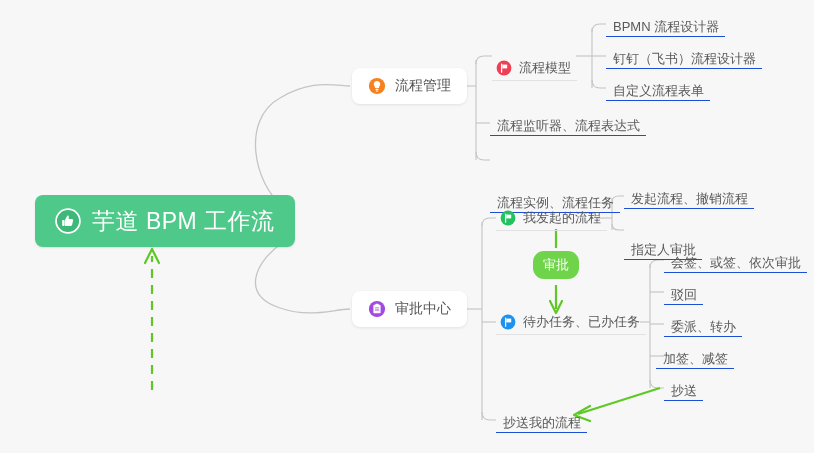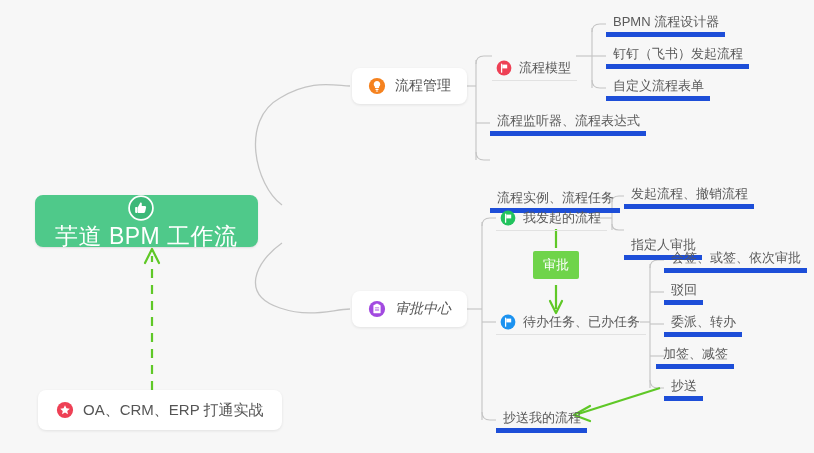--- a/index.html
+++ b/index.html
@@ -37,21 +37,20 @@
     align-items: center;
   }
 
   
   .root-node {
     background: #4fc98a;
     border-radius: 8px;
     padding: 0 20px;
     height: 52px;
     box-shadow: 0 1px 2px rgba(0,0,0,.10);
-    flex-direction: column;
   }
   .root-label {
     color: #ffffff;
     font-size: 23px;
     letter-spacing: .5px;
   }
 
   
   .card-node {
     background: #ffffff;
@@ -69,39 +68,39 @@
     padding: 0 18px;
   }
   .card-node.big .card-label {
     font-size: 15px;
   }
 
   
   .text-node {
     height: 26px;
     padding: 0 6px 0 7px;
-    border-bottom: 5px solid #1d4ed8;
-    align-items: center;
+    border-bottom: 1px solid #1d4ed8;
+    align-items: flex-end;
   }
   .text-label {
     color: #5a5a5a;
     font-size: 13px;
   }
 
   
   .icon-node {
     height: 26px;
     padding: 0 6px 0 4px;
     border-bottom: 1px solid #e2e2e2;
   }
 
   
   .tag-node {
     background: #6fd44a;
-    border-radius: 2px;
+    border-radius: 11px;
     padding: 0 10px;
     height: 28px;
     justify-content: center;
   }
   .tag-label {
     color: #ffffff;
     font-size: 13px;
   }
 
   
@@ -206,34 +205,34 @@
         <path d="M6.3 4.6 L11.2 4.6 L11.2 8.4 L6.3 8.4 Z" fill="#ffffff"></path>
       </svg>
     </span>
     <span class="text-label">流程模型</span>
   </div>
 
   <div class="node text-node" style="left:606px; top:11px;">
     <span class="text-label">BPMN 流程设计器</span>
   </div>
   <div class="node text-node" style="left:606px; top:43px;">
-    <span class="text-label">钉钉（飞书）发起流程</span>
+    <span class="text-label">钉钉（飞书）流程设计器</span>
   </div>
   <div class="node text-node" style="left:606px; top:75px;">
     <span class="text-label">自定义流程表单</span>
   </div>
 
   <div class="node text-node" style="left:490px; top:110px;">
     <span class="text-label">流程监听器、流程表达式</span>
   </div>
   <div class="node text-node" style="left:490px; top:147px;margin-top:40px;">
     <span class="text-label">流程实例、流程任务</span>
   </div>
 
-  <div class="node card-node" style="left:352px; top:291px;font-style:italic;">
+  <div class="node card-node" style="left:352px; top:291px;">
     <span class="icon icon-md">
       <svg viewBox="0 0 20 20" width="18" height="18">
         <circle cx="10" cy="10" r="9" fill="#a24ae0"></circle>
         <rect x="6" y="5.3" width="8" height="9.5" rx="1.3" fill="#ffffff"></rect>
         <rect x="8.1" y="4.1" width="3.8" height="2.1" rx="0.9" fill="#ffffff"></rect>
         <rect x="7.5" y="8.3" width="5" height="1" rx="0.5" fill="#a24ae0"></rect>
         <rect x="7.5" y="10.6" width="5" height="1" rx="0.5" fill="#a24ae0"></rect>
       </svg>
     </span>
     <span class="card-label">审批中心</span>
@@ -285,24 +284,14 @@
     <span class="text-label">加签、减签</span>
   </div>
   <div class="node text-node" style="left:664px; top:375px;">
     <span class="text-label">抄送</span>
   </div>
 
   <div class="node text-node" style="left:496px; top:407px;">
     <span class="text-label">抄送我的流程</span>
   </div>
 
-  <div class="node card-node big" style="left:38px; top:390px;">
-    <span class="icon icon-md">
-      <svg viewBox="0 0 20 20" width="18" height="18">
-        <circle cx="10" cy="10" r="9" fill="#ee4055"></circle>
-        <path d="M10 4.6 L11.6 8.1 L15.3 8.5 L12.5 11 L13.3 14.7 L10 12.8
-                 L6.7 14.7 L7.5 11 L4.7 8.5 L8.4 8.1 Z" fill="#ffffff"></path>
-      </svg>
-    </span>
-    <span class="card-label">OA、CRM、ERP 打通实战</span>
-  </div>
 
 </div>
 
 </body></html>

